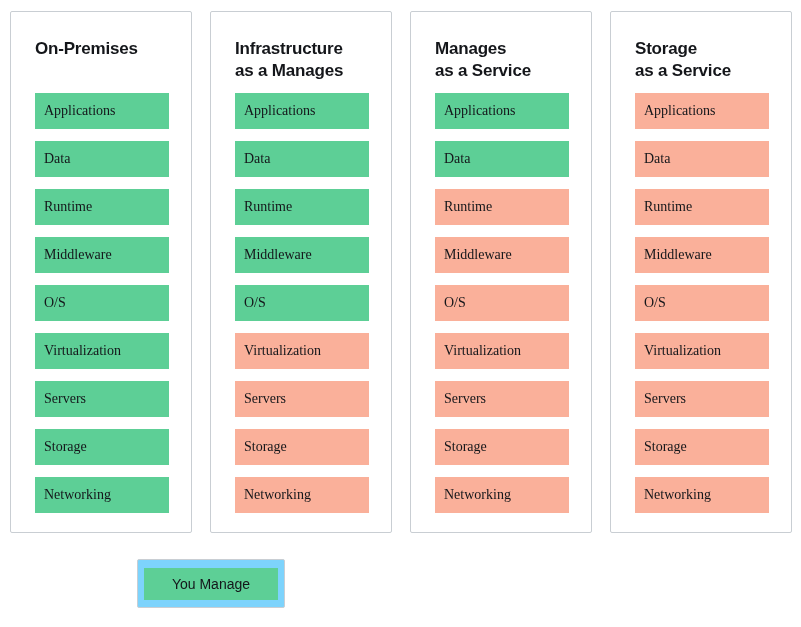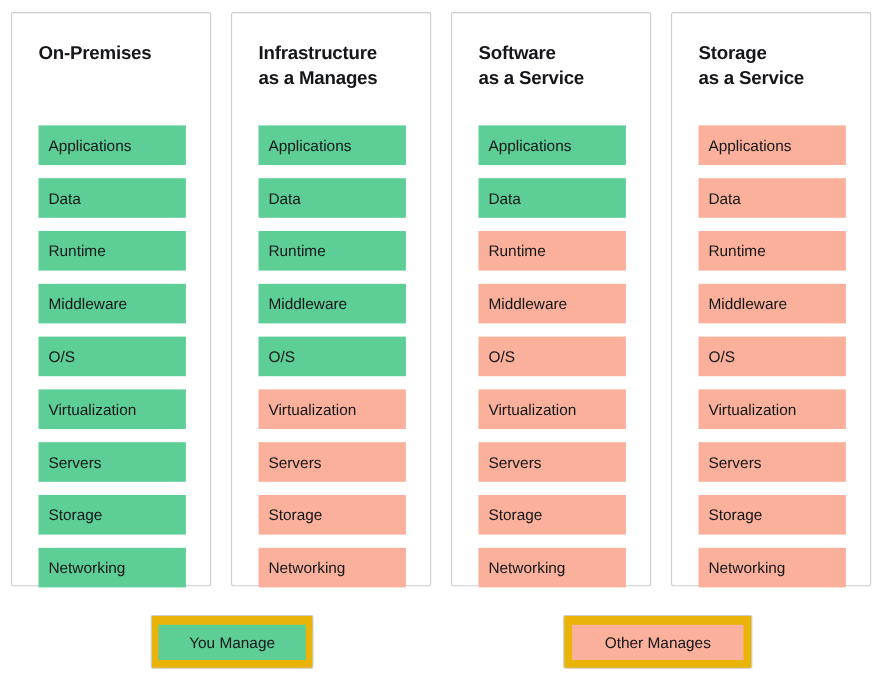--- a/index.html
+++ b/index.html
@@ -56,22 +56,23 @@
     font-weight: bold;
     line-height: 22px;
     color: #14161a;
     letter-spacing: -0.2px;
     white-space: pre-line;
   }
 
   .layers {
     position: absolute;
     left: 24px;
-    top: 102px;
+    top: 81px;
     width: 134px;
+    font-family: Liberation Serif, serif;
   }
 
   .layer {
     width: 134px;
     height: 36px;
     margin-bottom: 12px;
     display: flex;
     align-items: center;
     box-sizing: border-box;
     padding-left: 9px;
@@ -93,21 +94,21 @@
     top: 0;
     width: 801px;
     height: 627px;
     pointer-events: none;
   }
 
   .legend-box {
     position: absolute;
     border: 1px solid #c9ced3;
     border-radius: 2px;
-    background: #eab308;
+    background: #7dd3fc;
     box-sizing: border-box;
     pointer-events: auto;
     display: flex;
     align-items: center;
     justify-content: center;
   }
 
   .legend-box-1 {
     left: 137px;
     top: 559px;
@@ -209,21 +210,21 @@
         <div class="layer other">
             <span>Storage</span>
           </div>
         <div class="layer other">
             <span>Networking</span>
           </div>
       </div>
     </div>
 
     <div class="card">
-      <div class="card-title">Software
+      <div class="card-title">Manages
 as a Service</div>
       <div class="layers">
         <div class="layer you">
             <span>Applications</span>
           </div>
         <div class="layer you">
             <span>Data</span>
           </div>
         <div class="layer other">
             <span>Runtime</span>
@@ -284,20 +285,15 @@
     </div>
 
   </div>
 
   <div class="legend">
     <div class="legend-box legend-box-1">
       <div class="legend-chip you">
         <span>You Manage</span>
       </div>
     </div>
-    <div class="legend-box legend-box-2">
-      <div class="legend-chip other">
-        <span>Other Manages</span>
-      </div>
-    </div>
   </div>
 
 </div>
 
 </body></html>

